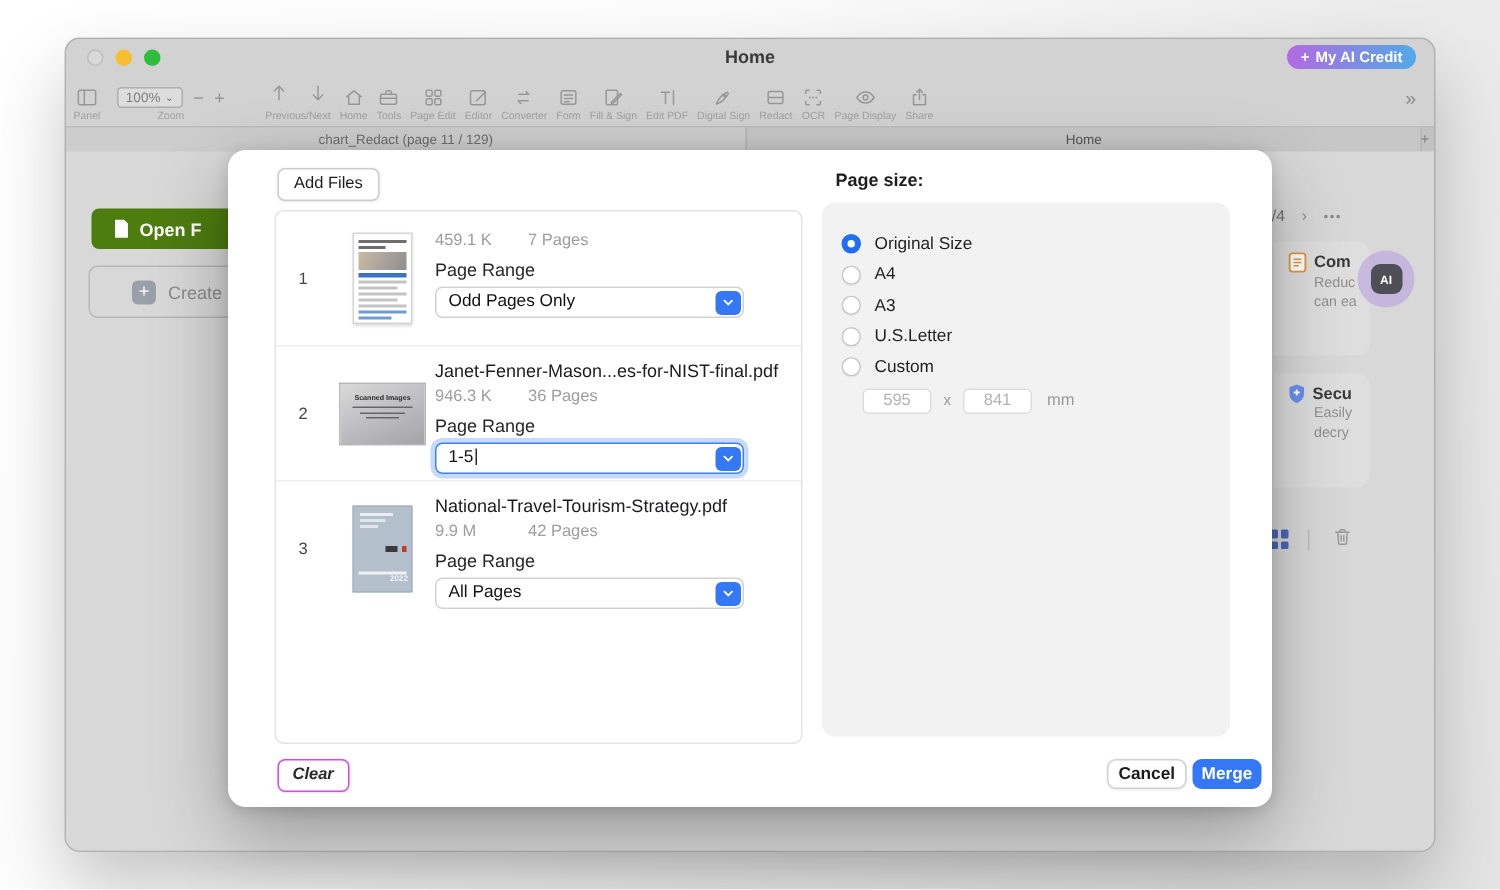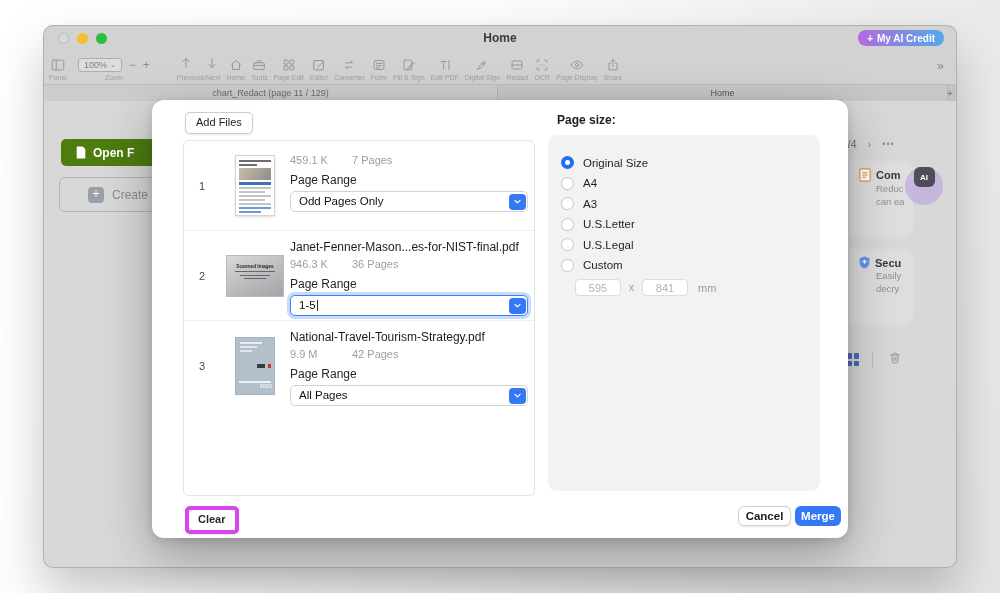--- a/index.html
+++ b/index.html
@@ -42,21 +42,21 @@
     display:flex;align-items:center;gap:8px;padding-left:28px;color:#8a8a8a;font-size:12px;box-sizing:border-box;background:transparent;}
   .plus-sq{width:16px;height:16px;background:#99a0aa;border-radius:4px;color:#fff;font-size:12px;line-height:15px;text-align:center;}
   .pagin{position:absolute;left:798px;top:37px;display:flex;align-items:center;gap:11px;font-size:10.5px;color:#6e6e6e;}
   .pagin .chev{color:#8b8b8b;font-size:11px;}
   .pagin .more{letter-spacing:1px;color:#8b8b8b;font-size:9px;}
   .side-card{position:absolute;left:805px;width:64px;background:#dedede;border-radius:0 8px 8px 0;padding:6px 0 8px 6px;box-sizing:border-box;}
   .card-row{display:flex;align-items:center;gap:4px;margin-left:3px;}
   .card-title{font-size:11px;font-weight:bold;color:#3a3a3a;white-space:nowrap;}
   .card-line{font-size:9.5px;color:#8f8f8f;margin-left:21px;line-height:12.5px;white-space:nowrap;}
   .ai-float{position:absolute;left:861px;top:66px;width:38px;height:38px;border-radius:50%;background:rgba(178,148,222,.5);
-    display:flex;align-items:flex-start;justify-content:center;}
+    display:flex;align-items:center;justify-content:center;}
   .ai-float .chip{width:21px;height:20px;background:#4e4e56;border-radius:6px;color:#fff;font-size:8px;font-weight:bold;
     display:flex;align-items:center;justify-content:center;}
   .grid-ico{position:absolute;left:802px;top:252px;width:13px;height:13px;display:grid;grid-template-columns:5.5px 5.5px;grid-template-rows:5.5px 5.5px;gap:2px;}
   .grid-ico span{background:#4a68b8;border-radius:1px;}
   .vdiv{position:absolute;left:828px;top:252px;width:1px;height:14px;background:#bdbdbd;}
   .trash{position:absolute;left:843px;top:249px;}
   
   .dialog{position:absolute;left:152px;top:100px;width:696px;height:438px;background:#fff;border-radius:12px;z-index:5;
     box-shadow:0 18px 50px rgba(0,0,0,.30),0 2px 10px rgba(0,0,0,.14);}
   .addfiles{position:absolute;left:33px;top:12px;height:20px;padding:0 10px;background:#fff;border:1px solid #cdcdcd;border-radius:5px;
@@ -64,21 +64,21 @@
   .filelist{position:absolute;left:31px;top:40px;width:352px;height:356px;border:1px solid #e3e3e3;border-radius:6px;background:#fff;box-sizing:border-box;overflow:hidden;}
   .frow{display:grid;grid-template-columns:36px 70px 1fr;height:90px;border-bottom:1px solid #eeeeee;box-sizing:border-box;}
   .frow:last-child{border-bottom:none;}
   .fnum{align-self:center;text-align:center;font-size:11px;color:#464646;}
   .fthumb{align-self:center;display:flex;justify-content:center;}
   .fbody{padding:9px 12px 0 0;}
   .fname{font-size:12px;color:#1c1c1e;white-space:nowrap;}
   .fmeta{margin-top:4px;font-size:11px;color:#9d9d9d;}
   .fmeta .sz{display:inline-block;width:62px;}
   .rlabel{margin-top:7px;font-size:12px;color:#262626;}
-  .combo{position:relative;margin-top:4px;width:238px;height:21px;border:1px solid #d2d2d2;border-radius:5px;background:#fff;box-sizing:border-box;}
+  .combo{position:relative;margin-top:4px;width:206px;height:21px;border:1px solid #d2d2d2;border-radius:5px;background:#fff;box-sizing:border-box;}
   .combo .val{display:block;line-height:19px;padding-left:8px;font-size:11.5px;color:#111;white-space:nowrap;}
   .combo.focused{border-color:#3b82f7;box-shadow:0 0 0 3px rgba(77,139,247,.32);}
   .caret{display:inline-block;width:1.5px;height:11px;background:#2b2b2b;vertical-align:-2px;margin-left:1px;}
   .cbtn{position:absolute;right:1.5px;top:1.5px;width:17px;height:16px;background:#3478f6;border-radius:4px;display:flex;align-items:center;justify-content:center;}
   
   .t1{width:40px;height:61px;background:#fff;border:1px solid #d4d4d4;box-shadow:0 1px 2px rgba(0,0,0,.15);padding:4px 3px;box-sizing:border-box;}
   .t1 i{display:block;}
   .t1 .d1{height:2px;background:#6e6e6e;width:100%;margin-bottom:2px;}
   .t1 .d2{height:2px;background:#6e6e6e;width:55%;margin-bottom:2px;}
   .t1 .ph{height:12px;background:linear-gradient(120deg,#cbbba7,#8e8e90);margin:1px 0 2px;}
@@ -102,22 +102,22 @@
   .psbox{position:absolute;left:396px;top:35px;width:272px;height:356px;background:#f2f2f2;border-radius:9px;box-sizing:border-box;padding:21px 0 0 13px;}
   .opt{display:flex;align-items:center;height:13px;margin-bottom:7.5px;gap:9px;font-size:11.5px;color:#1f1f1f;}
   .radio{width:13px;height:13px;border-radius:50%;box-sizing:border-box;background:#fff;box-shadow:inset 0 0 0 1px #c8c8c8, 0 .5px 1px rgba(0,0,0,.08);}
   .radio.sel{background:#1e6ff5;box-shadow:none;position:relative;}
   .radio.sel::after{content:"";position:absolute;left:4px;top:4px;width:5px;height:5px;border-radius:50%;background:#fff;}
   .custom-fields{display:flex;align-items:center;gap:8px;margin-left:14px;margin-top:6px;}
   .cf-input{width:46px;height:17px;border:1px solid #ddd;border-radius:4px;background:#fff;text-align:center;font-size:11px;color:#b3b3b3;font-family:"Liberation Sans",sans-serif;box-sizing:border-box;}
   .cf-x{font-size:10px;color:#9a9a9a;}
   .cf-unit{font-size:11px;color:#9a9a9a;margin-left:2px;}
   
-  .clear-btn{position:absolute;left:33px;top:406px;height:20px;padding:0 9px;background:#fff;border:4px solid #d946ef;border-radius:5px;
-    font-size:11px;font-weight:bold;color:#2a2a2a;line-height:19px;box-shadow:0 .5px 1.5px rgba(0,0,0,.10);}
+  .clear-btn{position:absolute;left:33px;top:406px;height:20px;padding:0 9px;background:#fff;border:1px solid #d946ef;border-radius:5px;
+    font-size:11px;font-weight:bold;color:#2a2a2a;line-height:19px;box-shadow:0 .5px 1.5px rgba(0,0,0,.10);font-style:italic;}
   .cancel-btn{position:absolute;left:586px;top:406px;width:53px;height:20px;background:#fff;border:1px solid #d2d2d2;border-radius:6px;
     font-size:11.5px;font-weight:bold;color:#1b1b1d;text-align:center;line-height:19px;box-shadow:0 .5px 1.5px rgba(0,0,0,.10);box-sizing:border-box;}
   .merge-btn{position:absolute;left:643px;top:406px;width:46px;height:20px;background:#3478f6;border-radius:6px;
     font-size:11.5px;font-weight:bold;color:#fff;text-align:center;line-height:20px;box-sizing:border-box;}
 </style>
 </head>
 <body>
 
 <div class="screen">
   <div class="window">
@@ -462,24 +462,20 @@
       <div class="opt">
           <span class="radio"></span>
           <span>A3</span>
         </div>
       <div class="opt">
           <span class="radio"></span>
           <span>U.S.Letter</span>
         </div>
       <div class="opt">
           <span class="radio"></span>
-          <span>U.S.Legal</span>
-        </div>
-      <div class="opt">
-          <span class="radio"></span>
           <span>Custom</span>
         </div>
       <div class="custom-fields">
         <input class="cf-input" disabled="" value="595" style="">
         <span class="cf-x">x</span>
         <input class="cf-input" disabled="" value="841" style="">
         <span class="cf-unit">mm</span>
       </div>
     </div>
 

